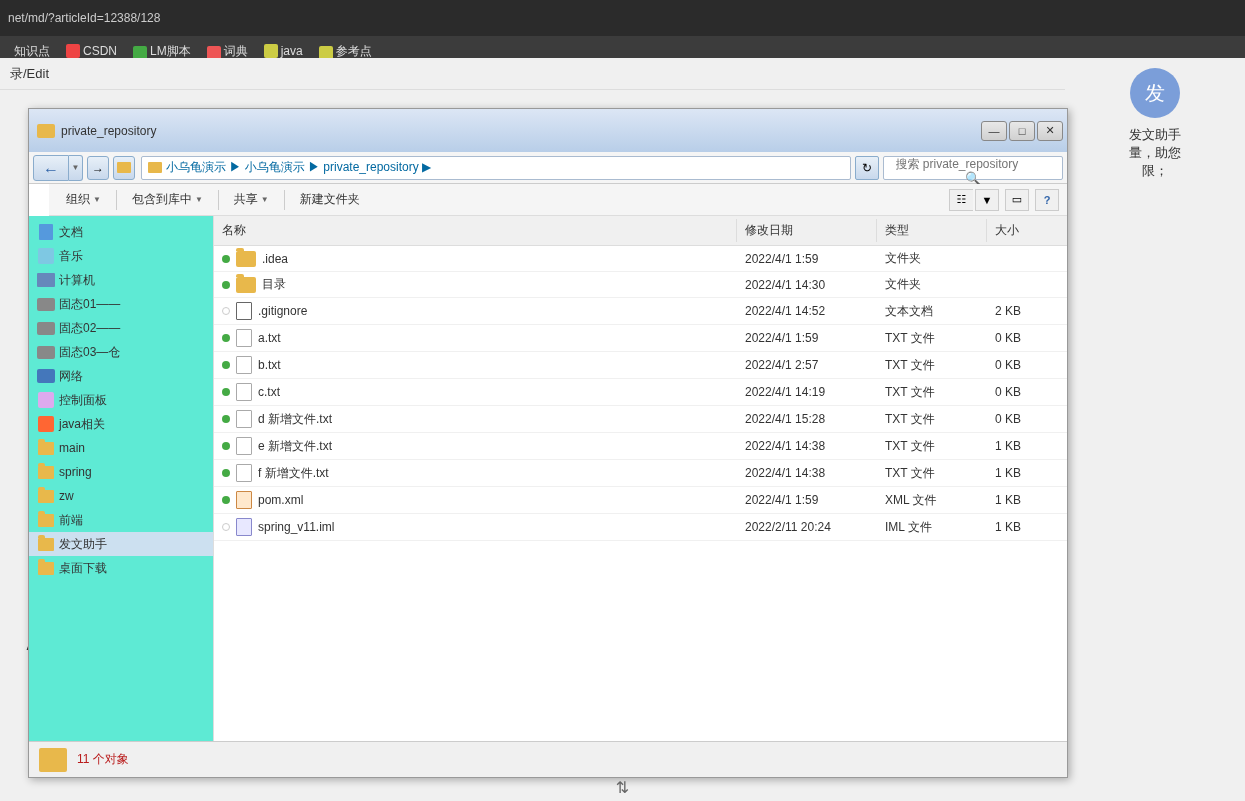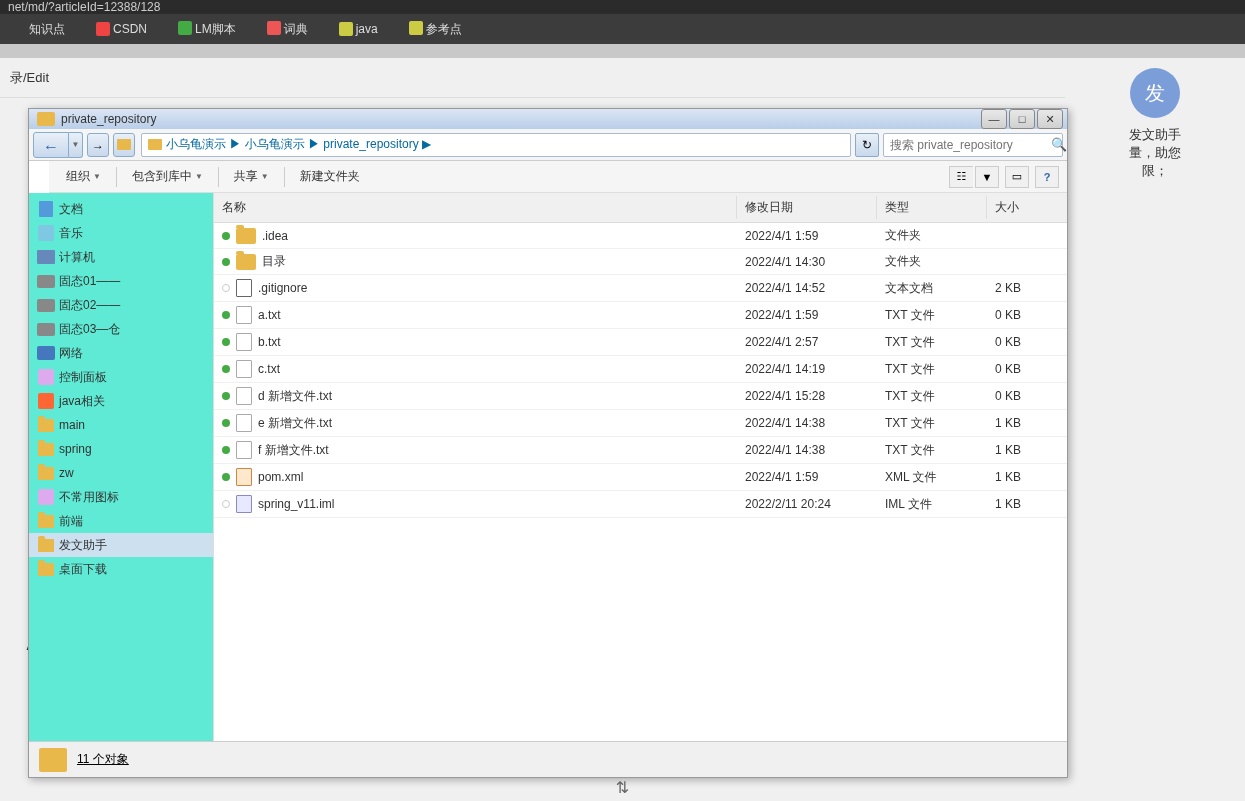--- a/index.html
+++ b/index.html
@@ -9,48 +9,47 @@
       background: #c8c8c8;
       font-family: 'Microsoft YaHei', SimSun, sans-serif;
       font-size: 13px;
       overflow: hidden;
       position: relative;
     }
 
     
     .browser-bar {
       background: #2b2b2b;
-      height: 14px;
+      height: 36px;
       display: flex;
       align-items: center;
       padding: 0 8px;
       gap: 6px;
     }
     .browser-url {
       color: #ccc;
       font-size: 12px;
     }
     .bookmarks-bar {
       background: #3c3c3c;
       height: 30px;
       display: flex;
       align-items: center;
       padding: 0 8px;
       gap: 4px;
     }
     .bookmark-item {
       display: flex;
-      align-items: flex-start;
+      align-items: flex-end;
       gap: 3px;
       color: #ddd;
       font-size: 12px;
       padding: 2px 6px;
       border-radius: 3px;
       cursor: pointer;
-      margin-left: 15px;
     }
     .bm-icon {
       width: 14px;
       height: 14px;
       border-radius: 2px;
       display: inline-block;
     }
     .bm-red { background: #e44; }
     .bm-green { background: #4a4; }
     .bm-red2 { background: #e55; }
@@ -60,21 +59,21 @@
     .page-behind {
       background: #f0f0f0;
       position: absolute;
       top: 58px;
       left: 0;
       right: 0;
       bottom: 0;
     }
     .page-toolbar {
       background: #f0f0f0;
-      height: 40px;
+      height: 32px;
       display: flex;
       align-items: center;
       padding: 0 10px;
       font-size: 13px;
       color: #333;
       border-bottom: 1px solid #ddd;
     }
 
     
     .right-panel {
@@ -116,21 +115,21 @@
       background: #fff;
       border: 1px solid #999;
       box-shadow: 2px 2px 8px rgba(0,0,0,0.3);
       display: flex;
       flex-direction: column;
     }
 
     
     .title-bar {
       background: linear-gradient(to bottom, #dce6f5, #b8cee8);
-      height: 20px;
+      height: 43px;
       display: flex;
       align-items: center;
       justify-content: space-between;
       padding: 0 4px;
       flex-shrink: 0;
     }
     .title-bar-left {
       display: flex;
       align-items: center;
       gap: 6px;
@@ -248,20 +247,21 @@
       font-size: 12px;
     }
     .search-box {
       width: 180px;
       height: 24px;
       border: 1px solid #aabbd0;
       border-radius: 2px;
       display: flex;
       align-items: center;
       background: white;
+      flex-direction: column;
     }
     .search-input {
       flex: 1;
       border: none;
       outline: none;
       padding: 0 6px;
       font-size: 12px;
       color: #888;
       background: transparent;
     }
@@ -438,22 +438,21 @@
       flex-shrink: 0;
     }
     .status-folder-icon {
       width: 28px;
       height: 24px;
       background: #e8b84b;
       border-radius: 2px;
     }
     .status-text {
       font-size: 12px;
-      color: #000000;
-      text-decoration: underline;
+      color: #b91c1c;
     }
 
     
     .bottom-arrow {
       position: absolute;
       bottom: 4px;
       left: 50%;
       transform: translateX(-50%);
       font-size: 16px;
       color: #666;
@@ -654,26 +653,20 @@
             </div>
             <span>spring</span>
           </div>
           <div class="sidebar-item">
             <div class="si-icon">
               <div style="width:16px;height:13px;background:#e8b84b;border-radius:1px;position:relative;">
                 <div style="position:absolute;top:-3px;left:0;width:7px;height:3px;background:#e8b84b;border-radius:2px 2px 0 0;"></div>
               </div>
             </div>
             <span>zw</span>
-          </div>
-          <div class="sidebar-item">
-            <div class="si-icon">
-              <div style="width:16px;height:16px;background:#ddaaee;border-radius:2px;"></div>
-            </div>
-            <span>不常用图标</span>
           </div>
           <div class="sidebar-item">
             <div class="si-icon">
               <div style="width:16px;height:13px;background:#e8b84b;border-radius:1px;position:relative;">
                 <div style="position:absolute;top:-3px;left:0;width:7px;height:3px;background:#e8b84b;border-radius:2px 2px 0 0;"></div>
               </div>
             </div>
             <span>前端</span>
           </div>
           <div class="sidebar-item selected">

